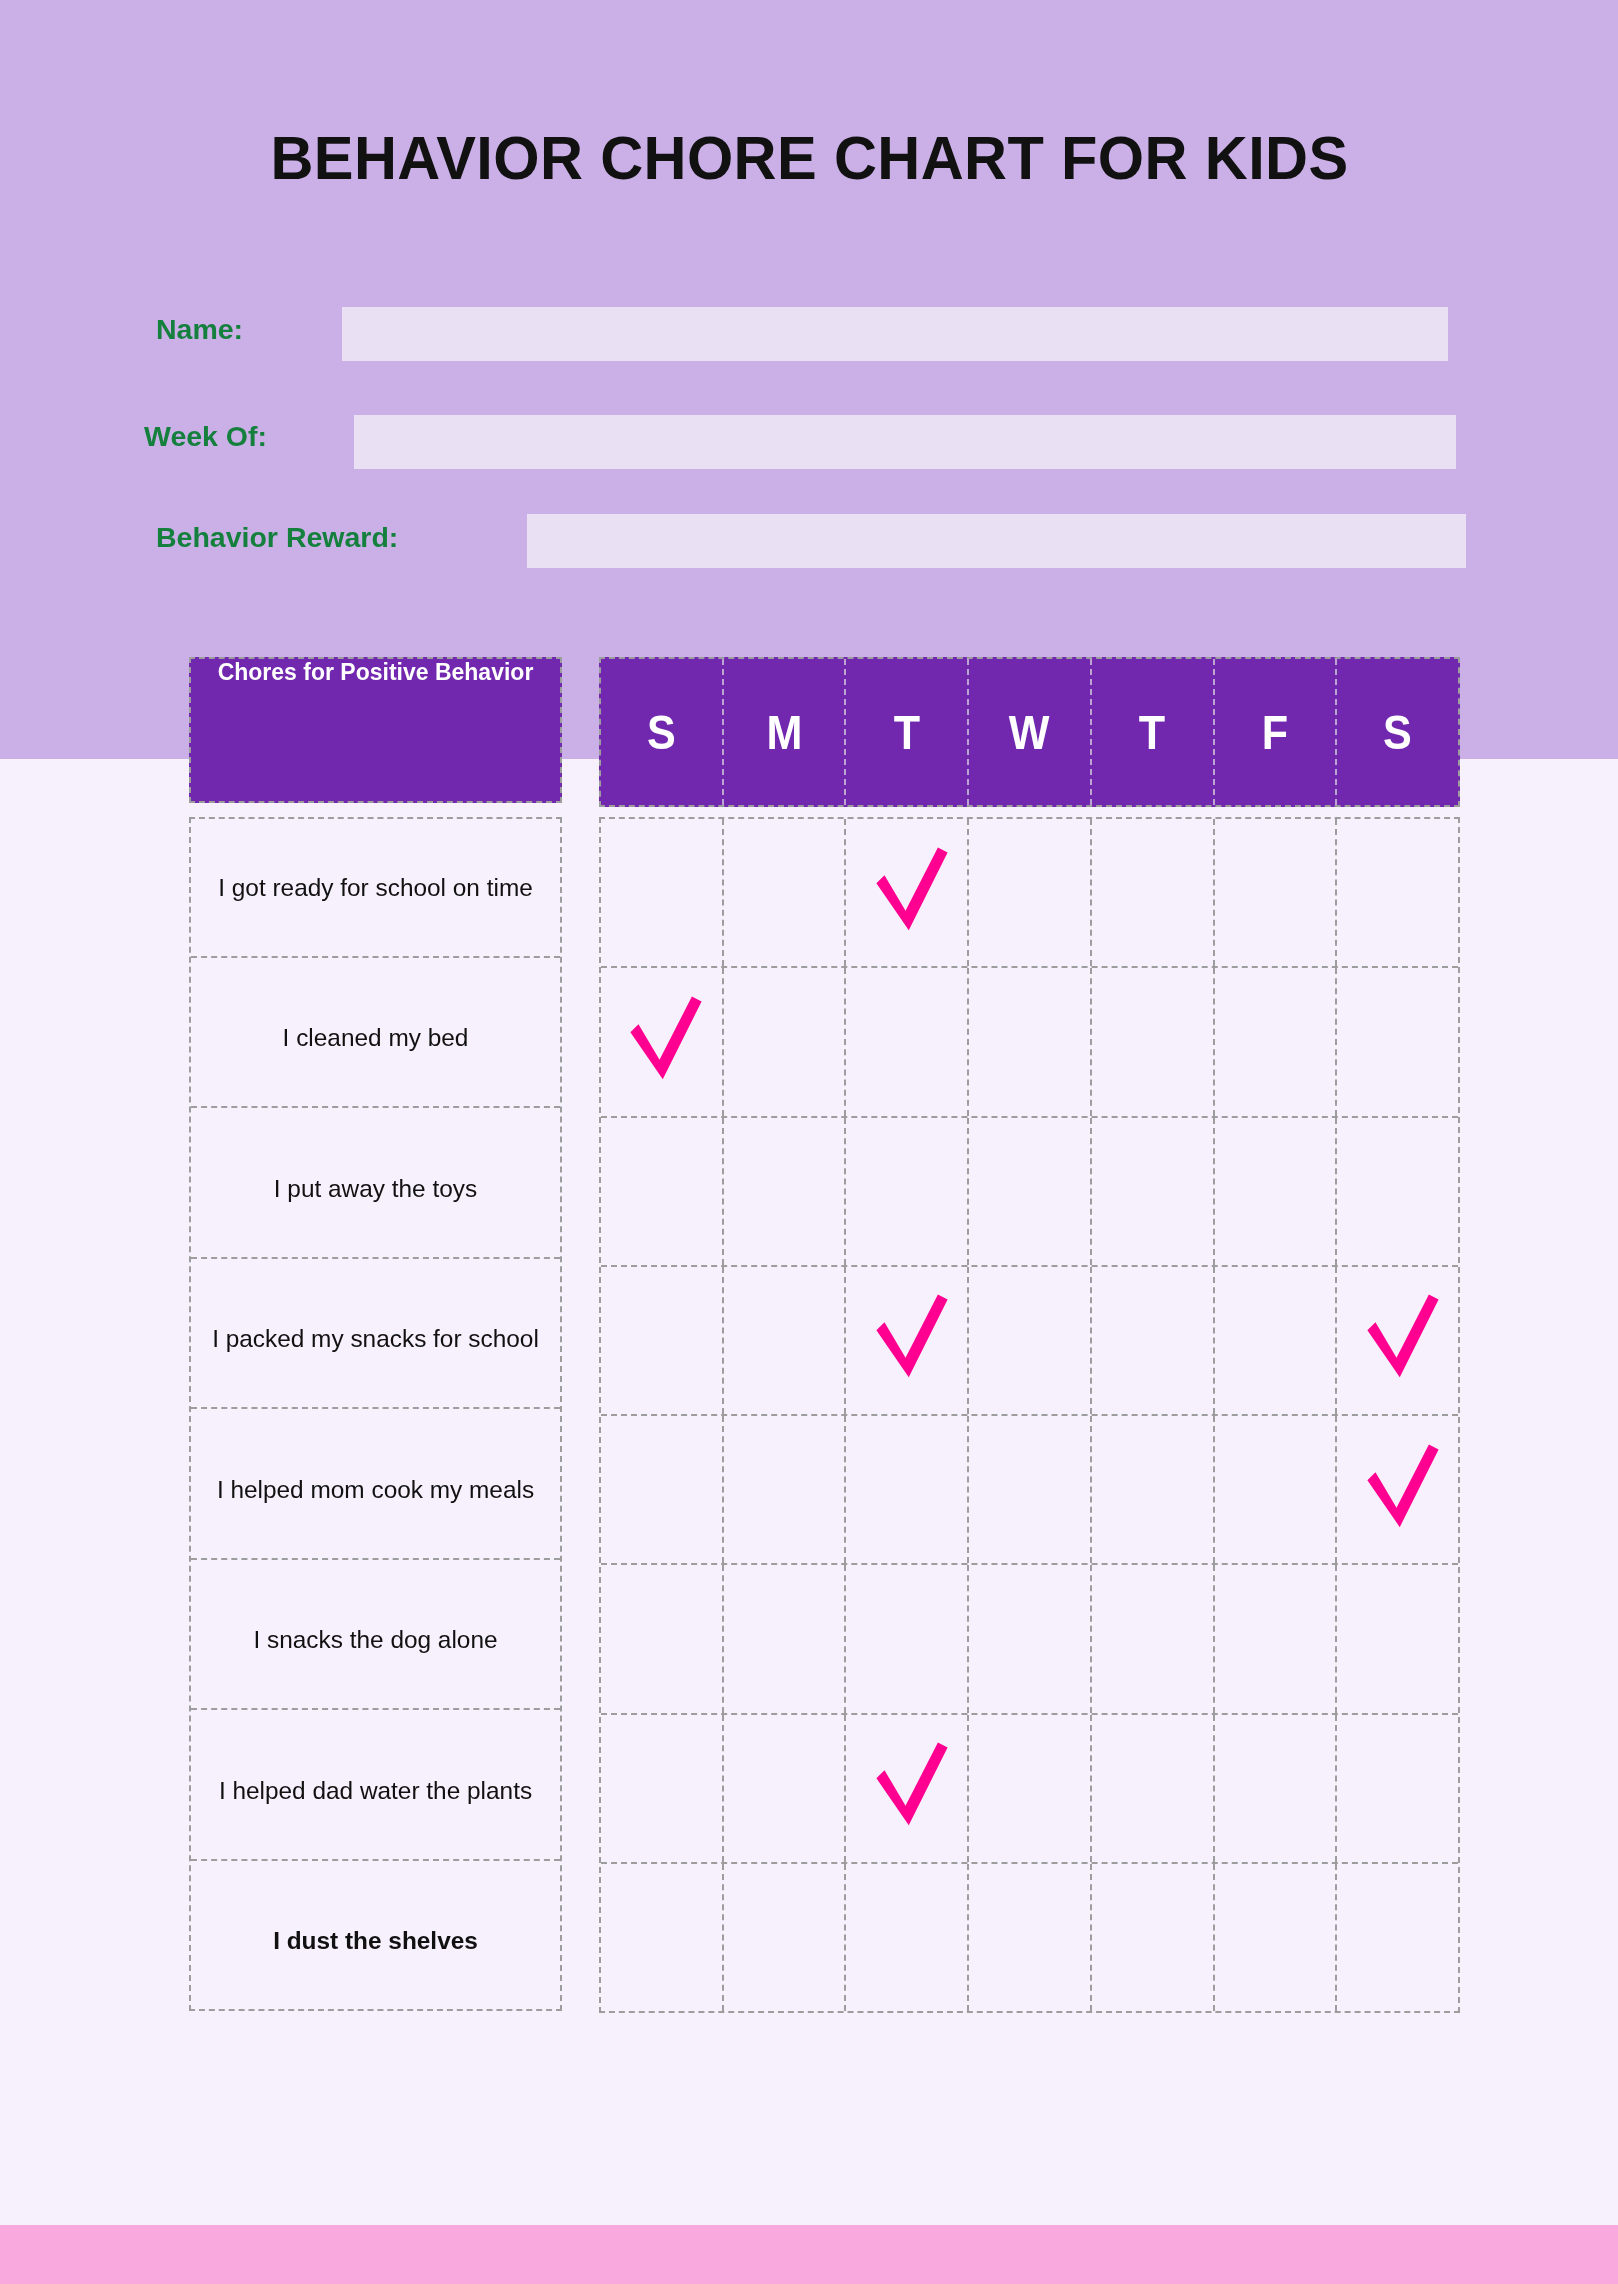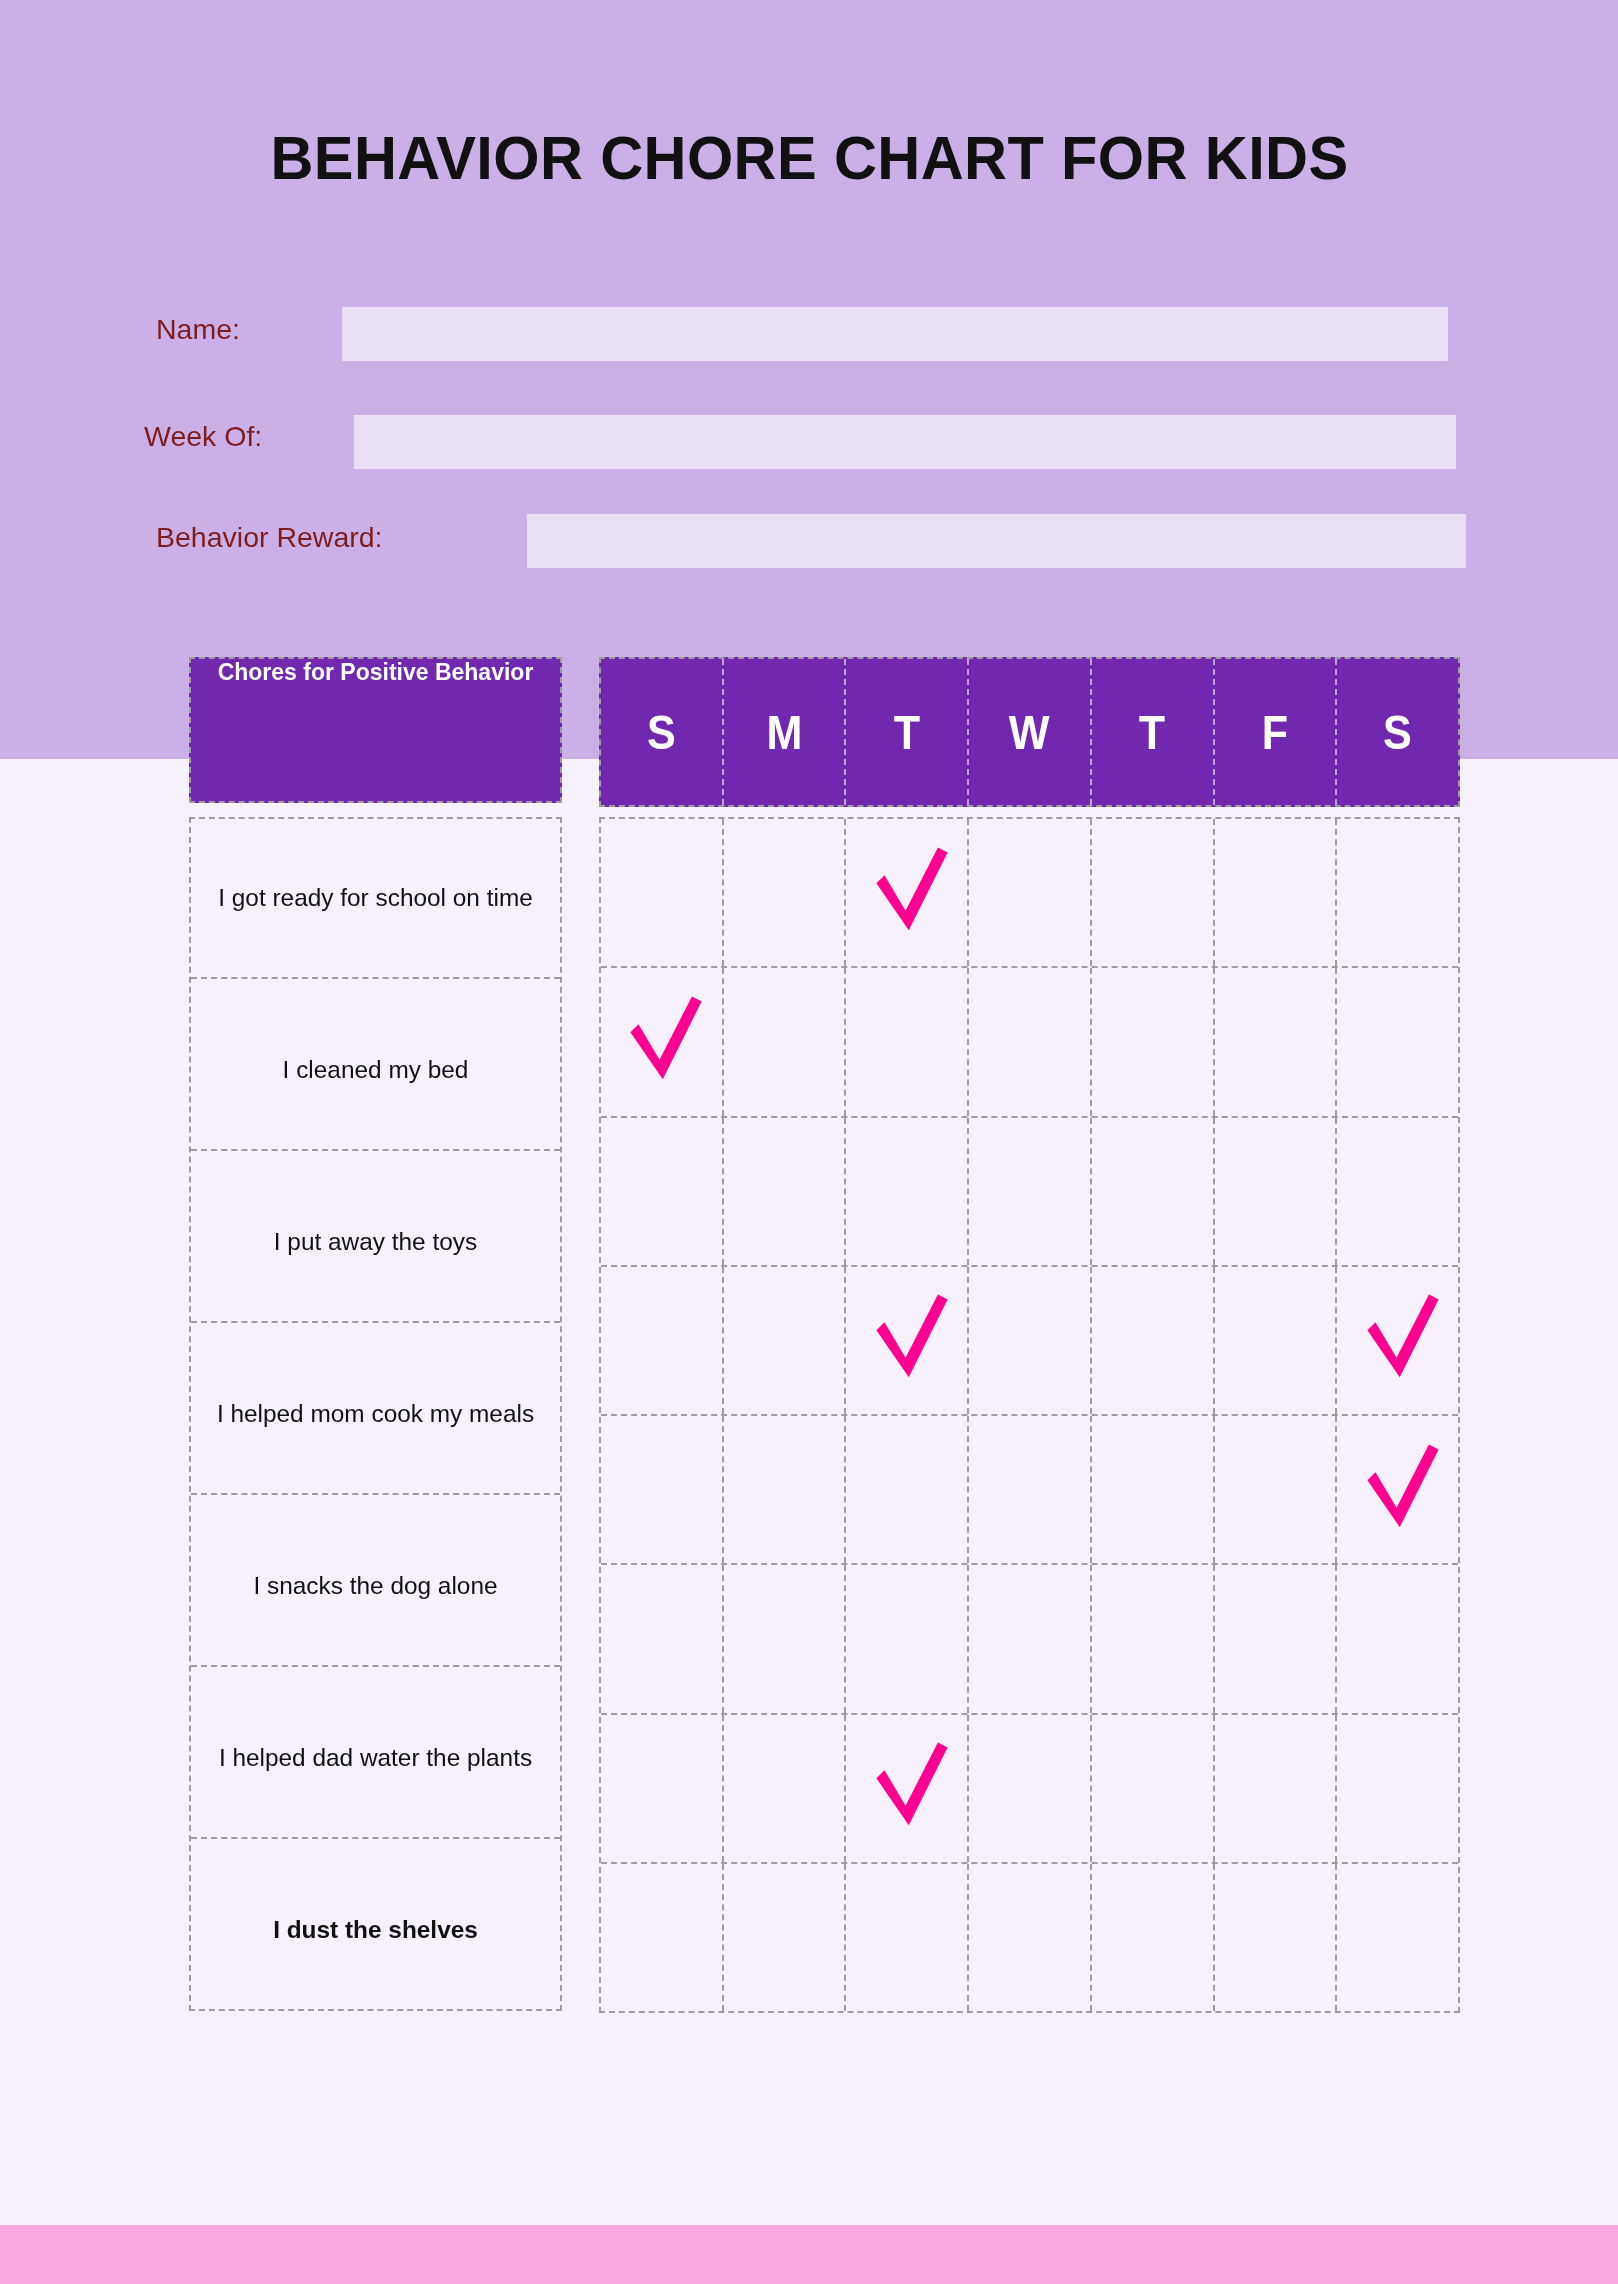--- a/index.html
+++ b/index.html
@@ -46,22 +46,22 @@
     letter-spacing: 0.4px;
     color: #111111;
     font-family: "Liberation Sans", sans-serif;
     transform: scaleX(0.96);
   }
 
   
   .field-label {
     position: absolute;
     font-size: 28.5px;
-    font-weight: normal;
-    color: #7f1d1d;
+    font-weight: bold;
+    color: #15803d;
     white-space: nowrap;
   }
   .field-box {
     position: absolute;
     background: #EAE0F3;
   }
 
   #label-name  { left: 156px; top: 313px; }
   #input-name  { left: 342px; top: 307px; width: 1106px; height: 54px; }
 
@@ -208,20 +208,23 @@
     <div class="chore-row">
       <div class="chore-label">I got ready for school on time</div>
     </div>
     <div class="chore-row">
       <div class="chore-label">I cleaned my bed</div>
     </div>
     <div class="chore-row">
       <div class="chore-label">I put away the toys</div>
     </div>
     <div class="chore-row">
+      <div class="chore-label">I packed my snacks for school</div>
+    </div>
+    <div class="chore-row">
       <div class="chore-label">I helped mom cook my meals</div>
     </div>
     <div class="chore-row">
       <div class="chore-label">I snacks the dog alone</div>
     </div>
     <div class="chore-row">
       <div class="chore-label">I helped dad water the plants</div>
     </div>
     <div class="chore-row">
       <div class="chore-label">I dust the shelves</div>

